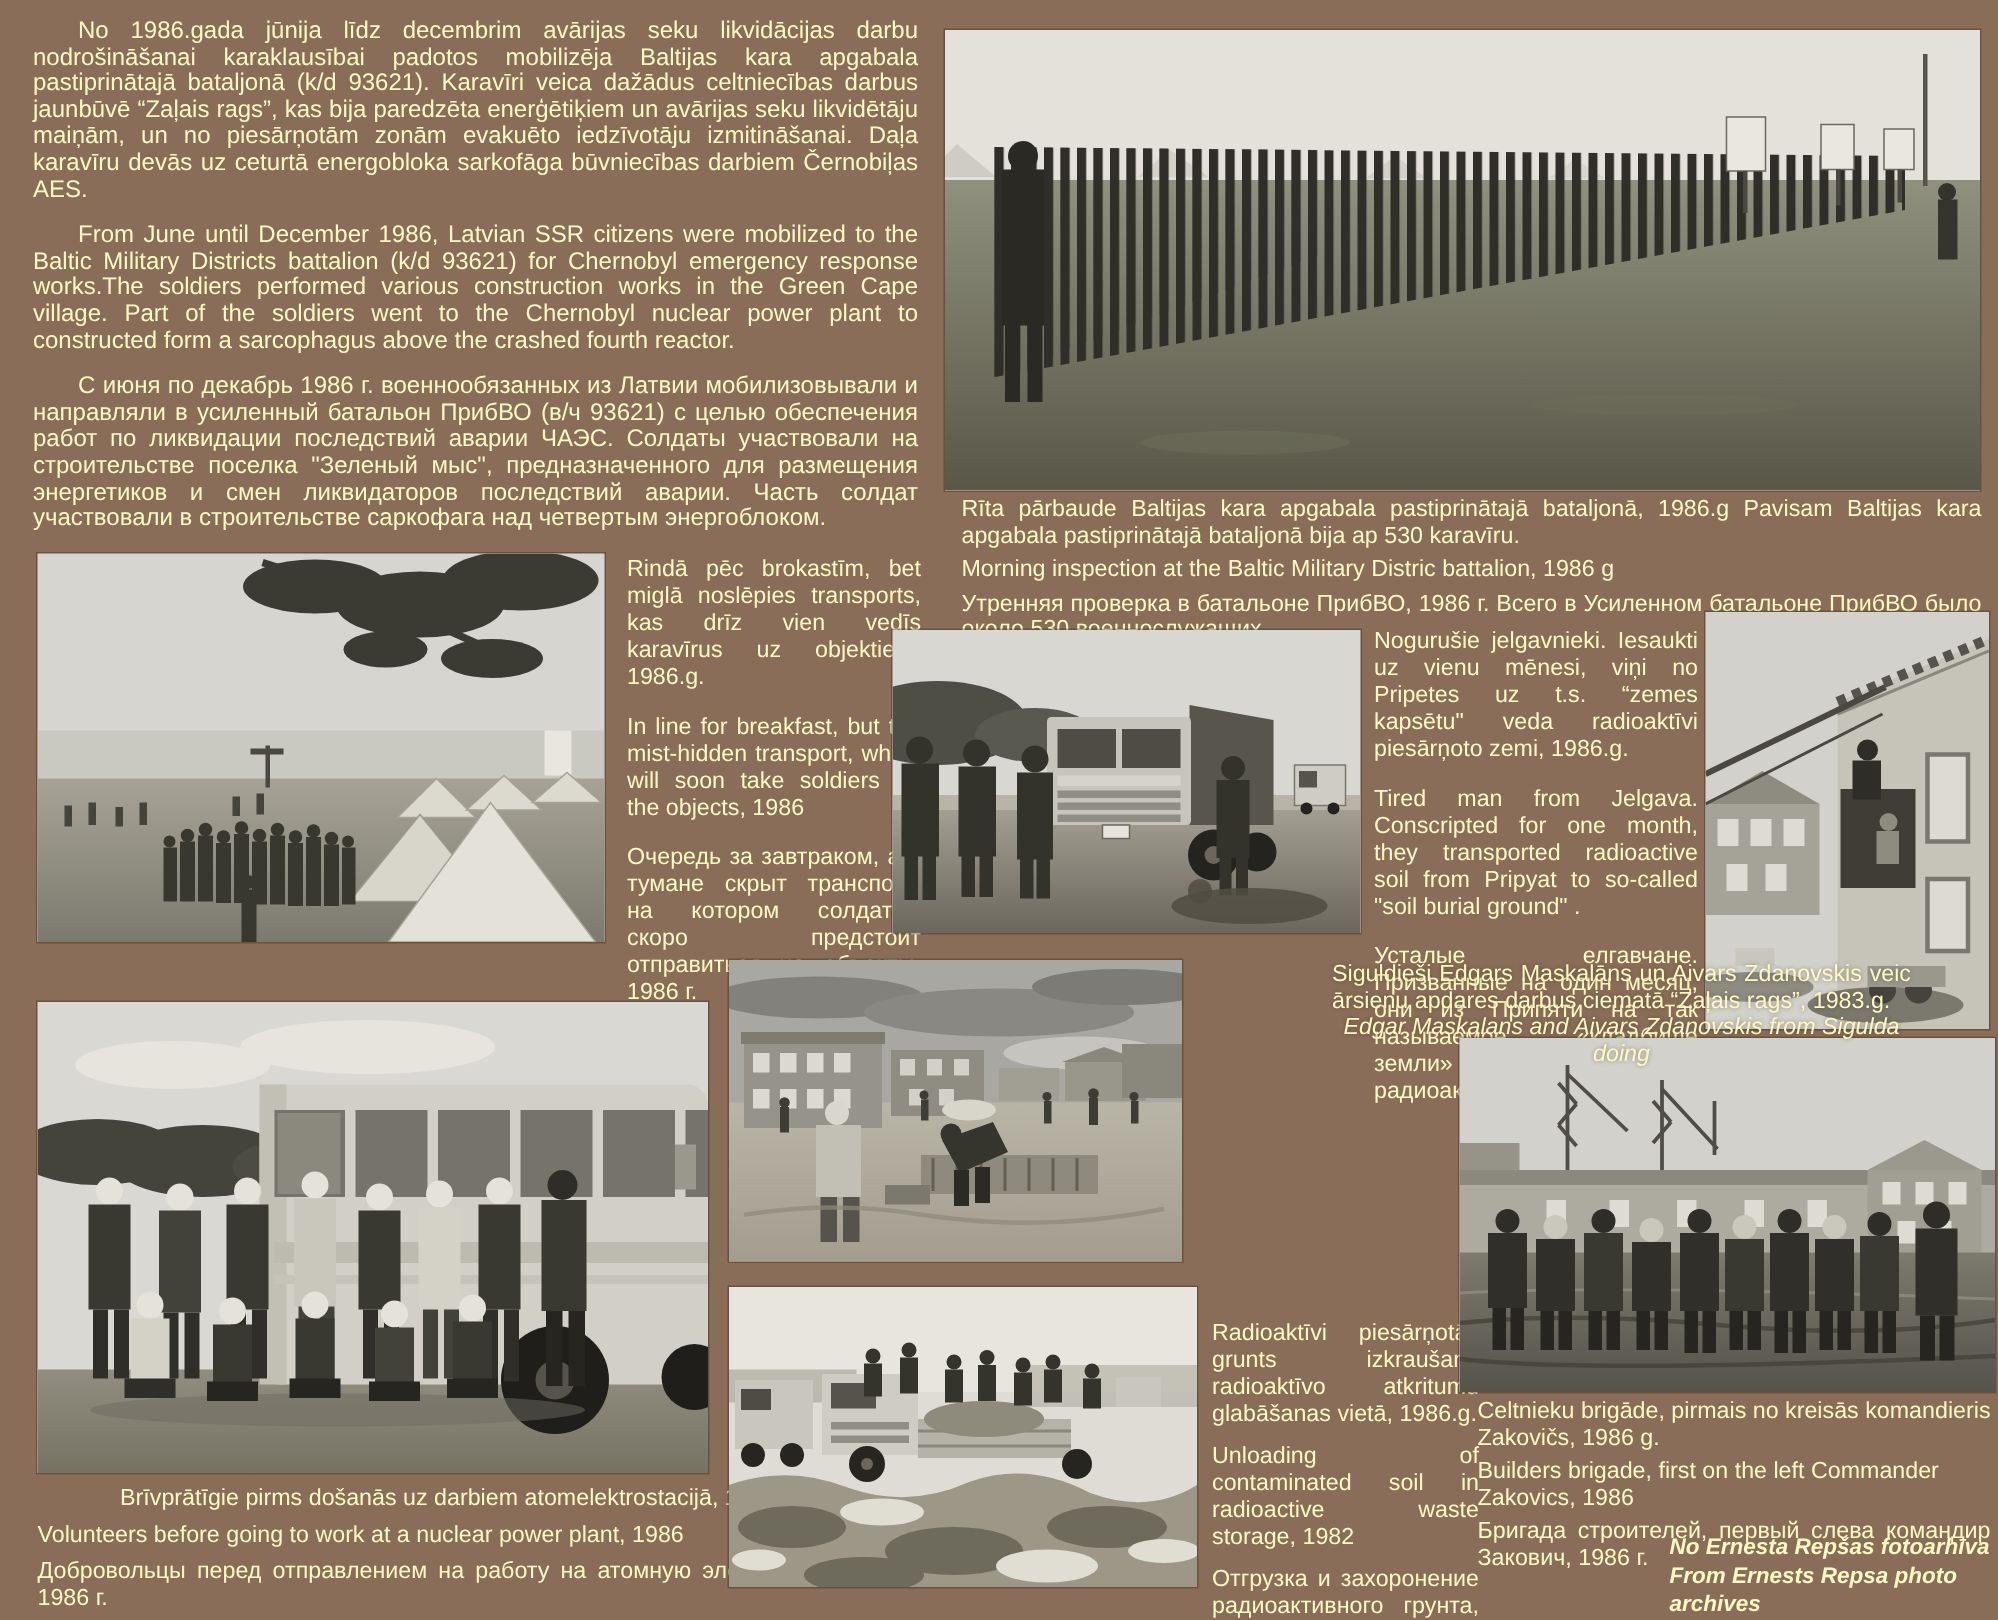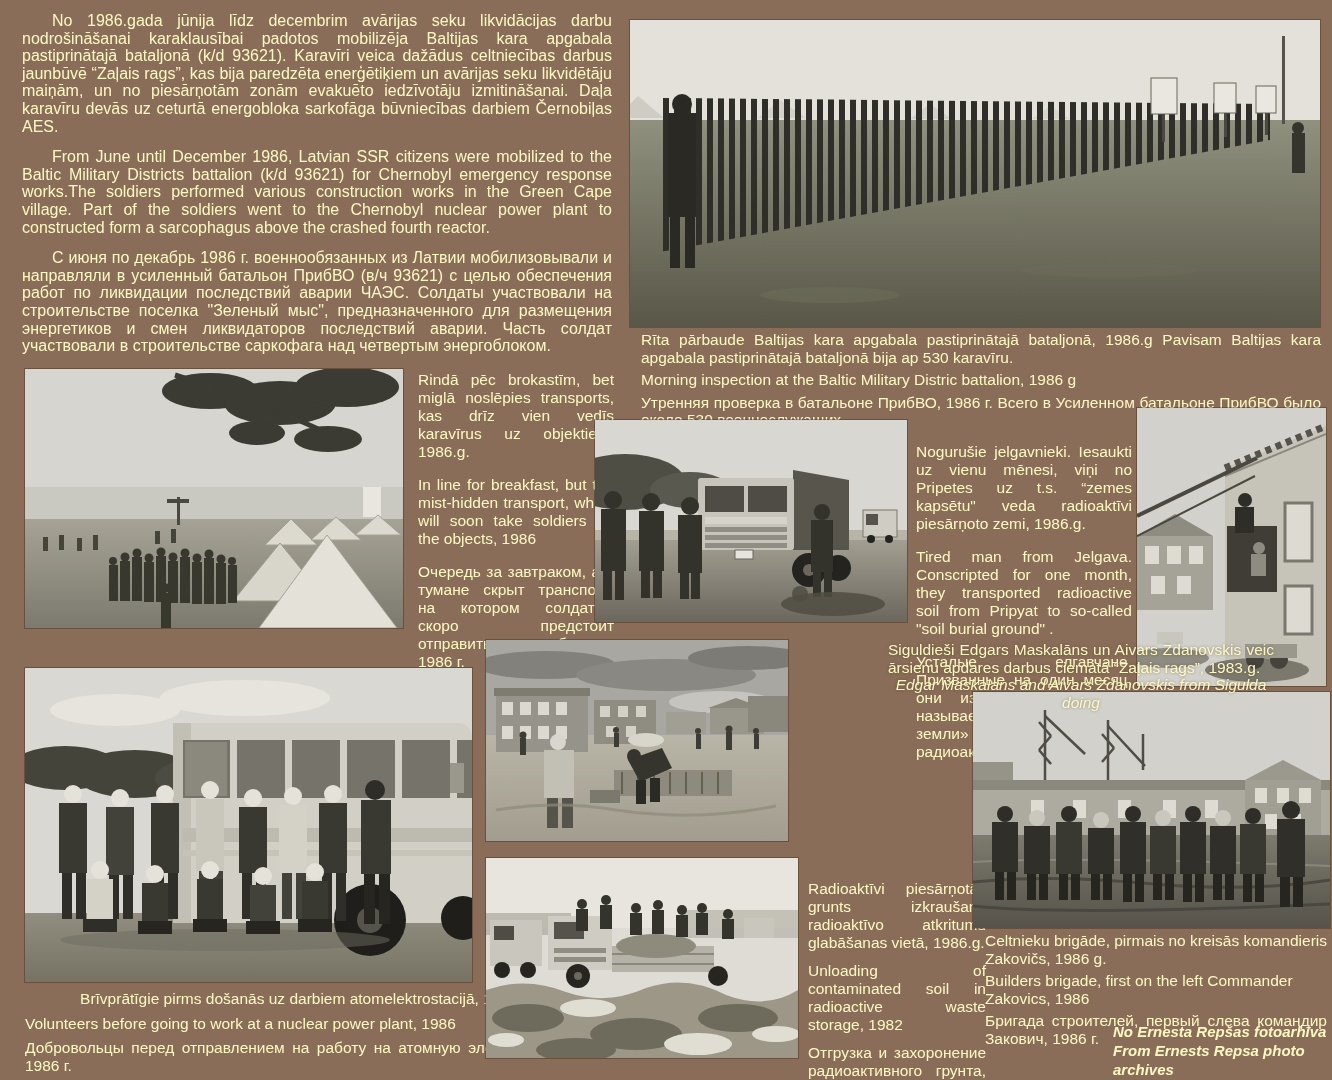--- a/index.html
+++ b/index.html
@@ -197,21 +197,21 @@
         <circle cx="227" cy="92" r="8"></circle>
           <rect x="216" y="100" width="22" height="52"></rect>
         <rect x="218" y="151" width="8" height="26"></rect>
           <rect x="229" y="151" width="8" height="26"></rect>
       </g>
       <ellipse cx="238" cy="184" rx="52" ry="12" fill="#504c42" opacity="0.85"></ellipse>
       <circle cx="205" cy="174" r="8" fill="#504c42" opacity="0.85"></circle>
     </svg>
   </div>
 
-  <div class="abs capside" style="left:916px;top:419px;width:216px;margin-top:24px;">
+  <div class="abs capside" style="left:916px;top:419px;width:216px;">
     <div class="lang">Nogurušie jelgavnieki. Iesaukti uz vienu mēnesi, viņi no Pripetes uz t.s. “zemes kapsētu" veda radioaktīvi piesārņoto zemi, 1986.g.</div>
     <div class="lang">Tired man from Jelgava. Conscripted  for one month, they transported radioactive soil  from Pripyat  to so-called "soil burial ground" .</div>
     <div class="lang">Усталые елгавчане. Призванные на один месяц, они из Припяти на так называемое «кладбище земли» возили радиоактивную землю.</div>
   </div>
 
   <div class="photo" style="left:1137px;top:408px;width:189px;height:278px;">
     <svg viewBox="0 0 189 278">
       <rect width="189" height="278" fill="#d2d1cb"></rect>
       <polygon points="0,128 38,106 76,128" fill="#8e8b80"></polygon>
       <rect y="128" width="76" height="74" fill="#a5a298"></rect>

